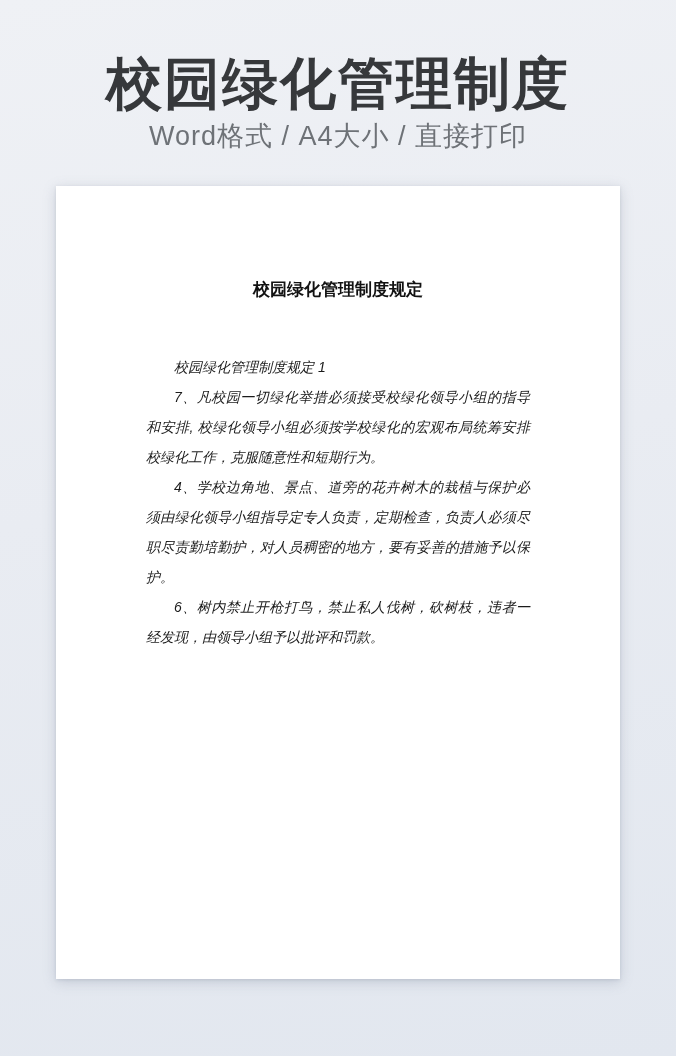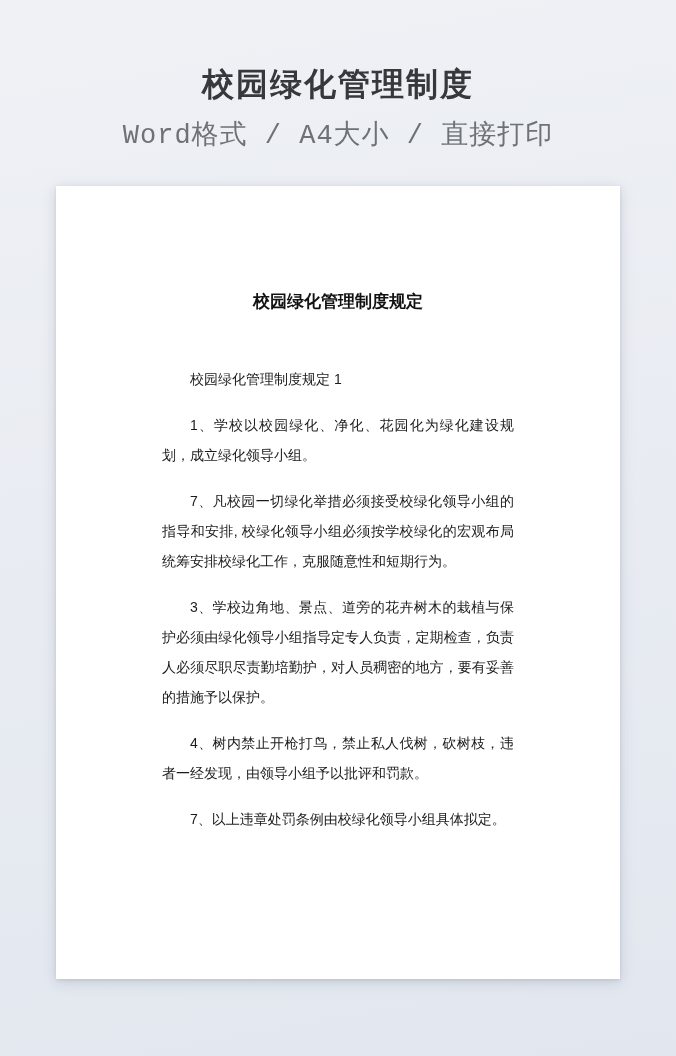--- a/index.html
+++ b/index.html
@@ -12,75 +12,73 @@
     overflow: hidden;
     background: linear-gradient(170deg, #eff1f5 0%, #e9ecf2 45%, #e2e7ef 100%);
     font-family: "Liberation Sans", "DejaVu Sans", sans-serif;
   }
   .hero {
     padding-top: 60px;
     text-align: center;
   }
   .hero-title {
     margin: 0;
-    font-size: 32px;
+    font-size: 56px;
     line-height: 48px;
     font-weight: 800;
     letter-spacing: 2px;
     color: #36383b;
   }
   .hero-subtitle {
     margin: 14px 0 0 0;
     font-size: 27px;
     line-height: 29px;
     font-weight: 400;
     color: #6e7277;
     letter-spacing: 1px;
-    font-family: Liberation Mono, monospace;
   }
   .page {
     box-sizing: border-box;
     width: 564px;
     height: 793px;
     margin: 35px auto 0 auto;
     background: #ffffff;
     box-shadow: 0 3px 12px rgba(110, 122, 145, 0.28), 0 1px 3px rgba(110, 122, 145, 0.18);
     padding: 94px 90px 0 90px;
   }
   .doc-heading {
-    margin: 12px;
+    margin: 0;
     text-align: center;
     font-size: 17px;
     line-height: 20px;
     font-weight: 700;
     color: #121212;
   }
   .doc-body {
     margin-top: 52px;
     font-size: 14px;
     line-height: 30px;
     color: #1b1b1b;
     text-align: justify;
   }
   .doc-body p {
-    margin: 16px;
+    margin: 0;
     text-indent: 2em;
+    font-style: italic;
   }
 </style>
 </head>
 <body>
 
 <div class="hero">
   <h1 class="hero-title">校园绿化管理制度</h1>
   <p class="hero-subtitle">Word格式 / A4大小 / 直接打印</p>
 </div>
 
 <div class="page">
   <h2 class="doc-heading">校园绿化管理制度规定</h2>
   <div class="doc-body">
       <p>校园绿化管理制度规定 1</p>
-      <p>1、学校以校园绿化、净化、花园化为绿化建设规划，成立绿化领导小组。</p>
       <p>7、凡校园一切绿化举措必须接受校绿化领导小组的指导和安排, 校绿化领导小组必须按学校绿化的宏观布局统筹安排校绿化工作，克服随意性和短期行为。</p>
-      <p>3、学校边角地、景点、道旁的花卉树木的栽植与保护必须由绿化领导小组指导定专人负责，定期检查，负责人必须尽职尽责勤培勤护，对人员稠密的地方，要有妥善的措施予以保护。</p>
-      <p>4、树内禁止开枪打鸟，禁止私人伐树，砍树枝，违者一经发现，由领导小组予以批评和罚款。</p>
-      <p>7、以上违章处罚条例由校绿化领导小组具体拟定。</p>
+      <p>4、学校边角地、景点、道旁的花卉树木的栽植与保护必须由绿化领导小组指导定专人负责，定期检查，负责人必须尽职尽责勤培勤护，对人员稠密的地方，要有妥善的措施予以保护。</p>
+      <p>6、树内禁止开枪打鸟，禁止私人伐树，砍树枝，违者一经发现，由领导小组予以批评和罚款。</p>
     </div>
 </div>
 
 </body></html>

